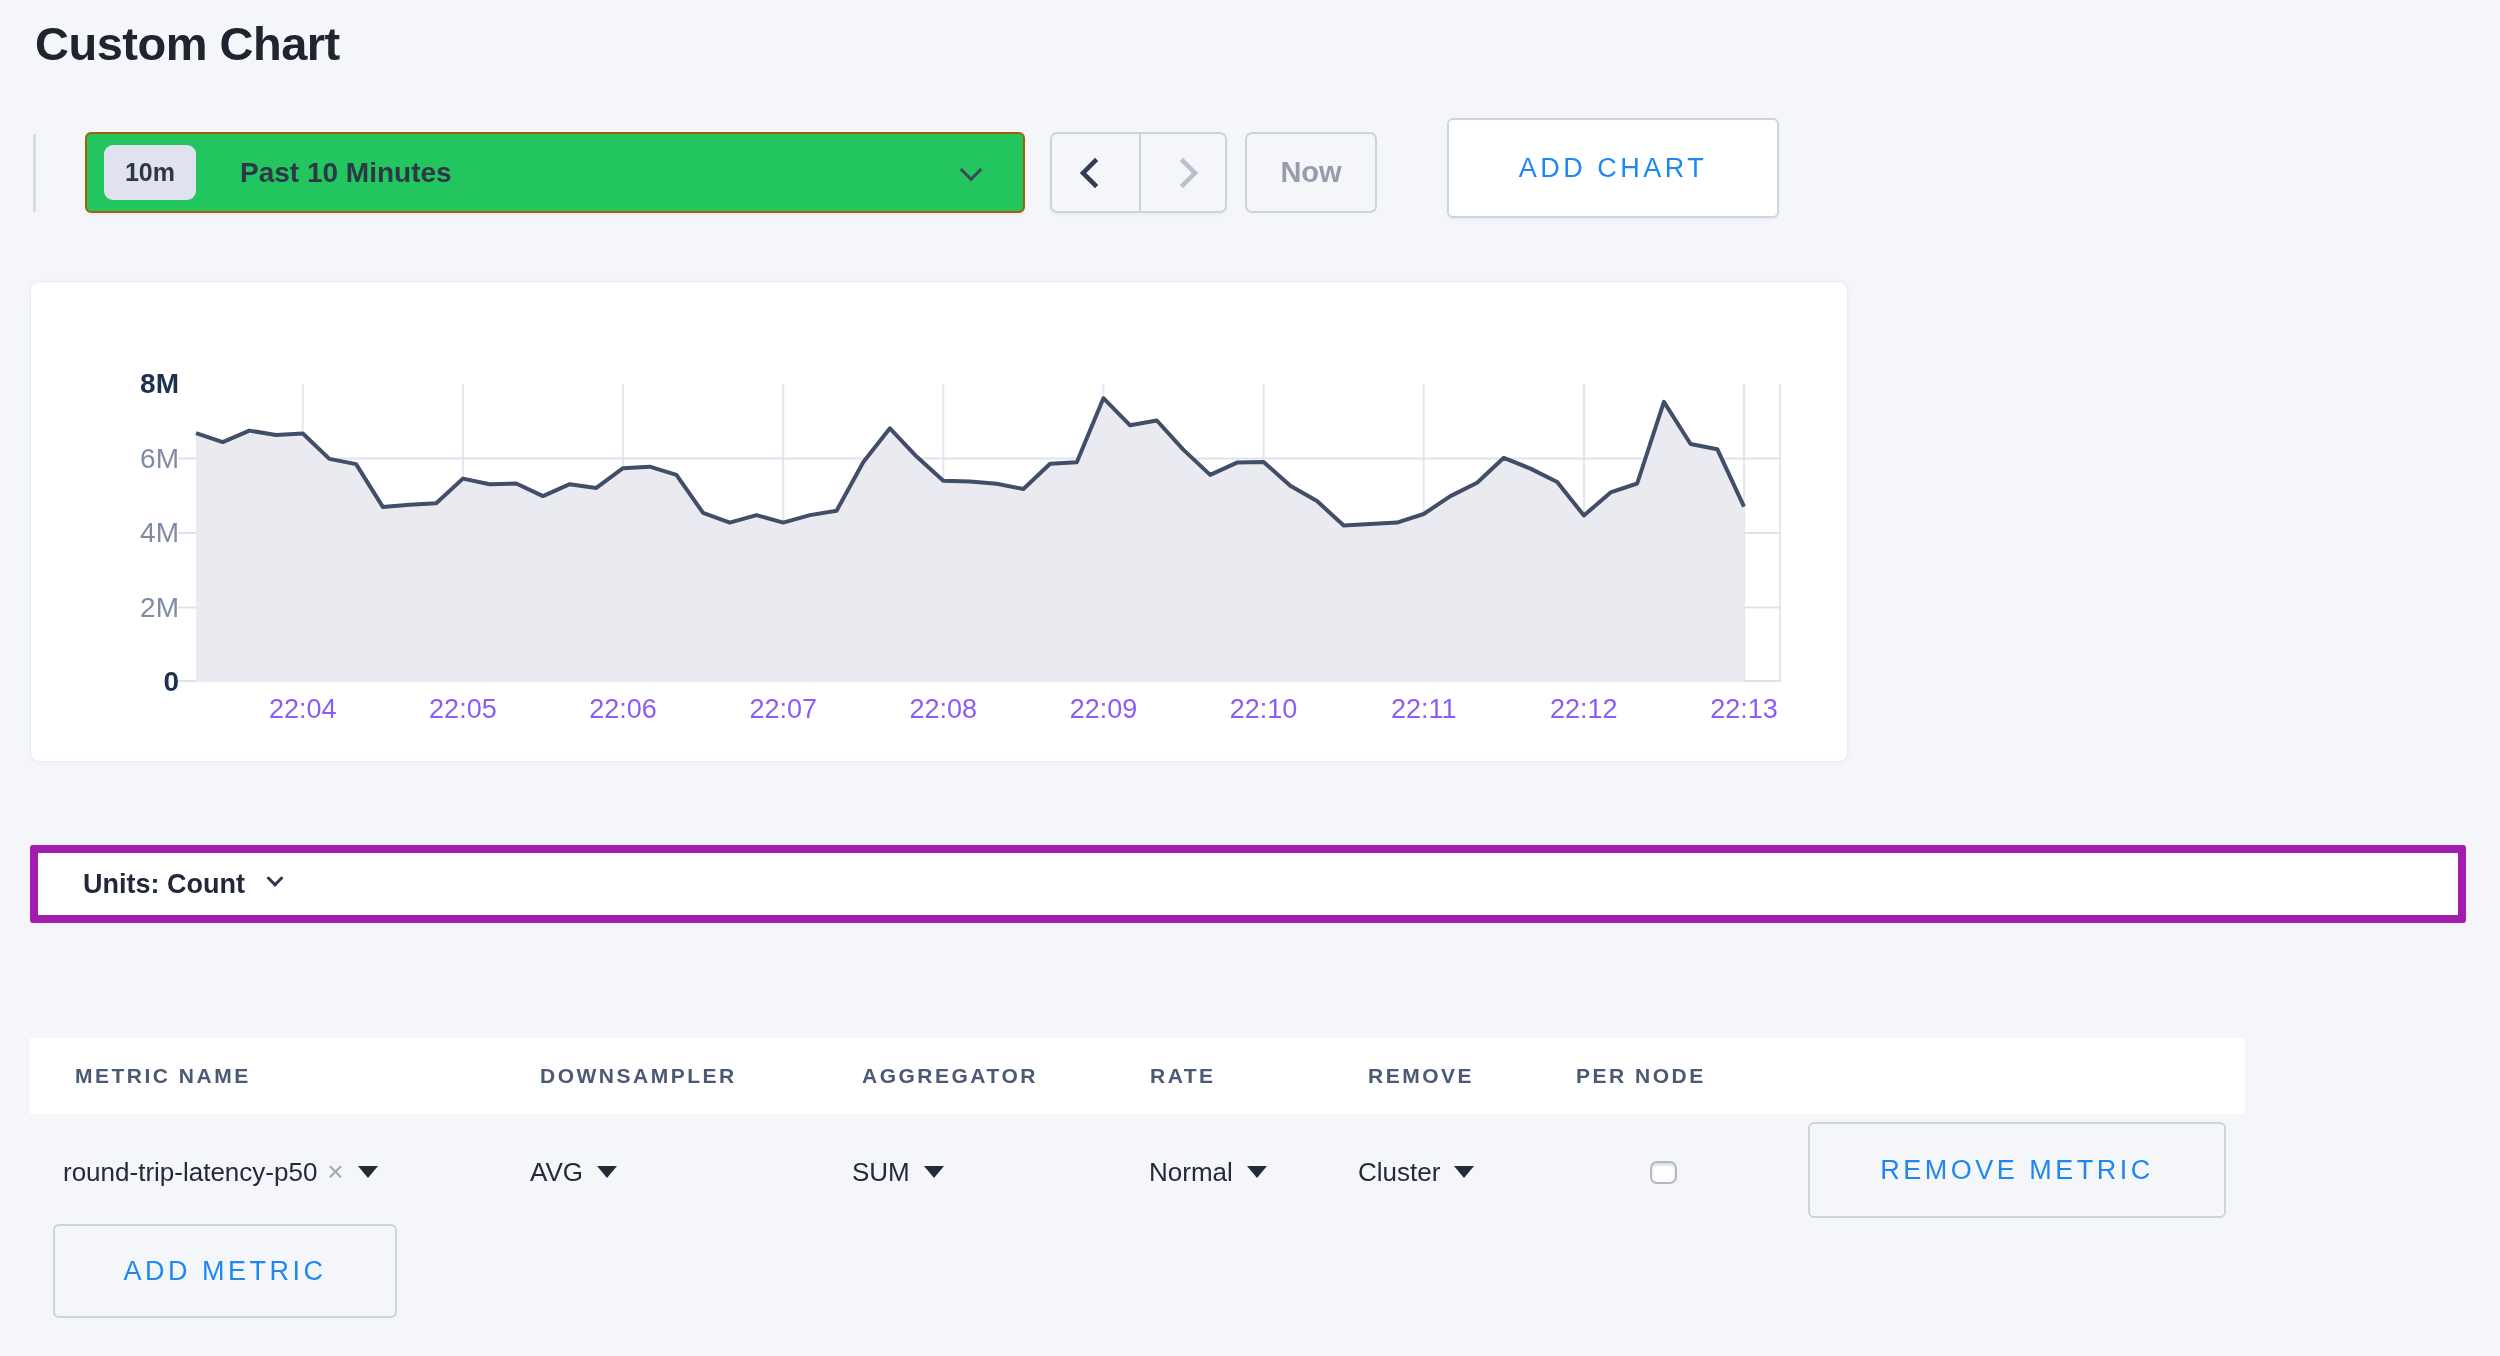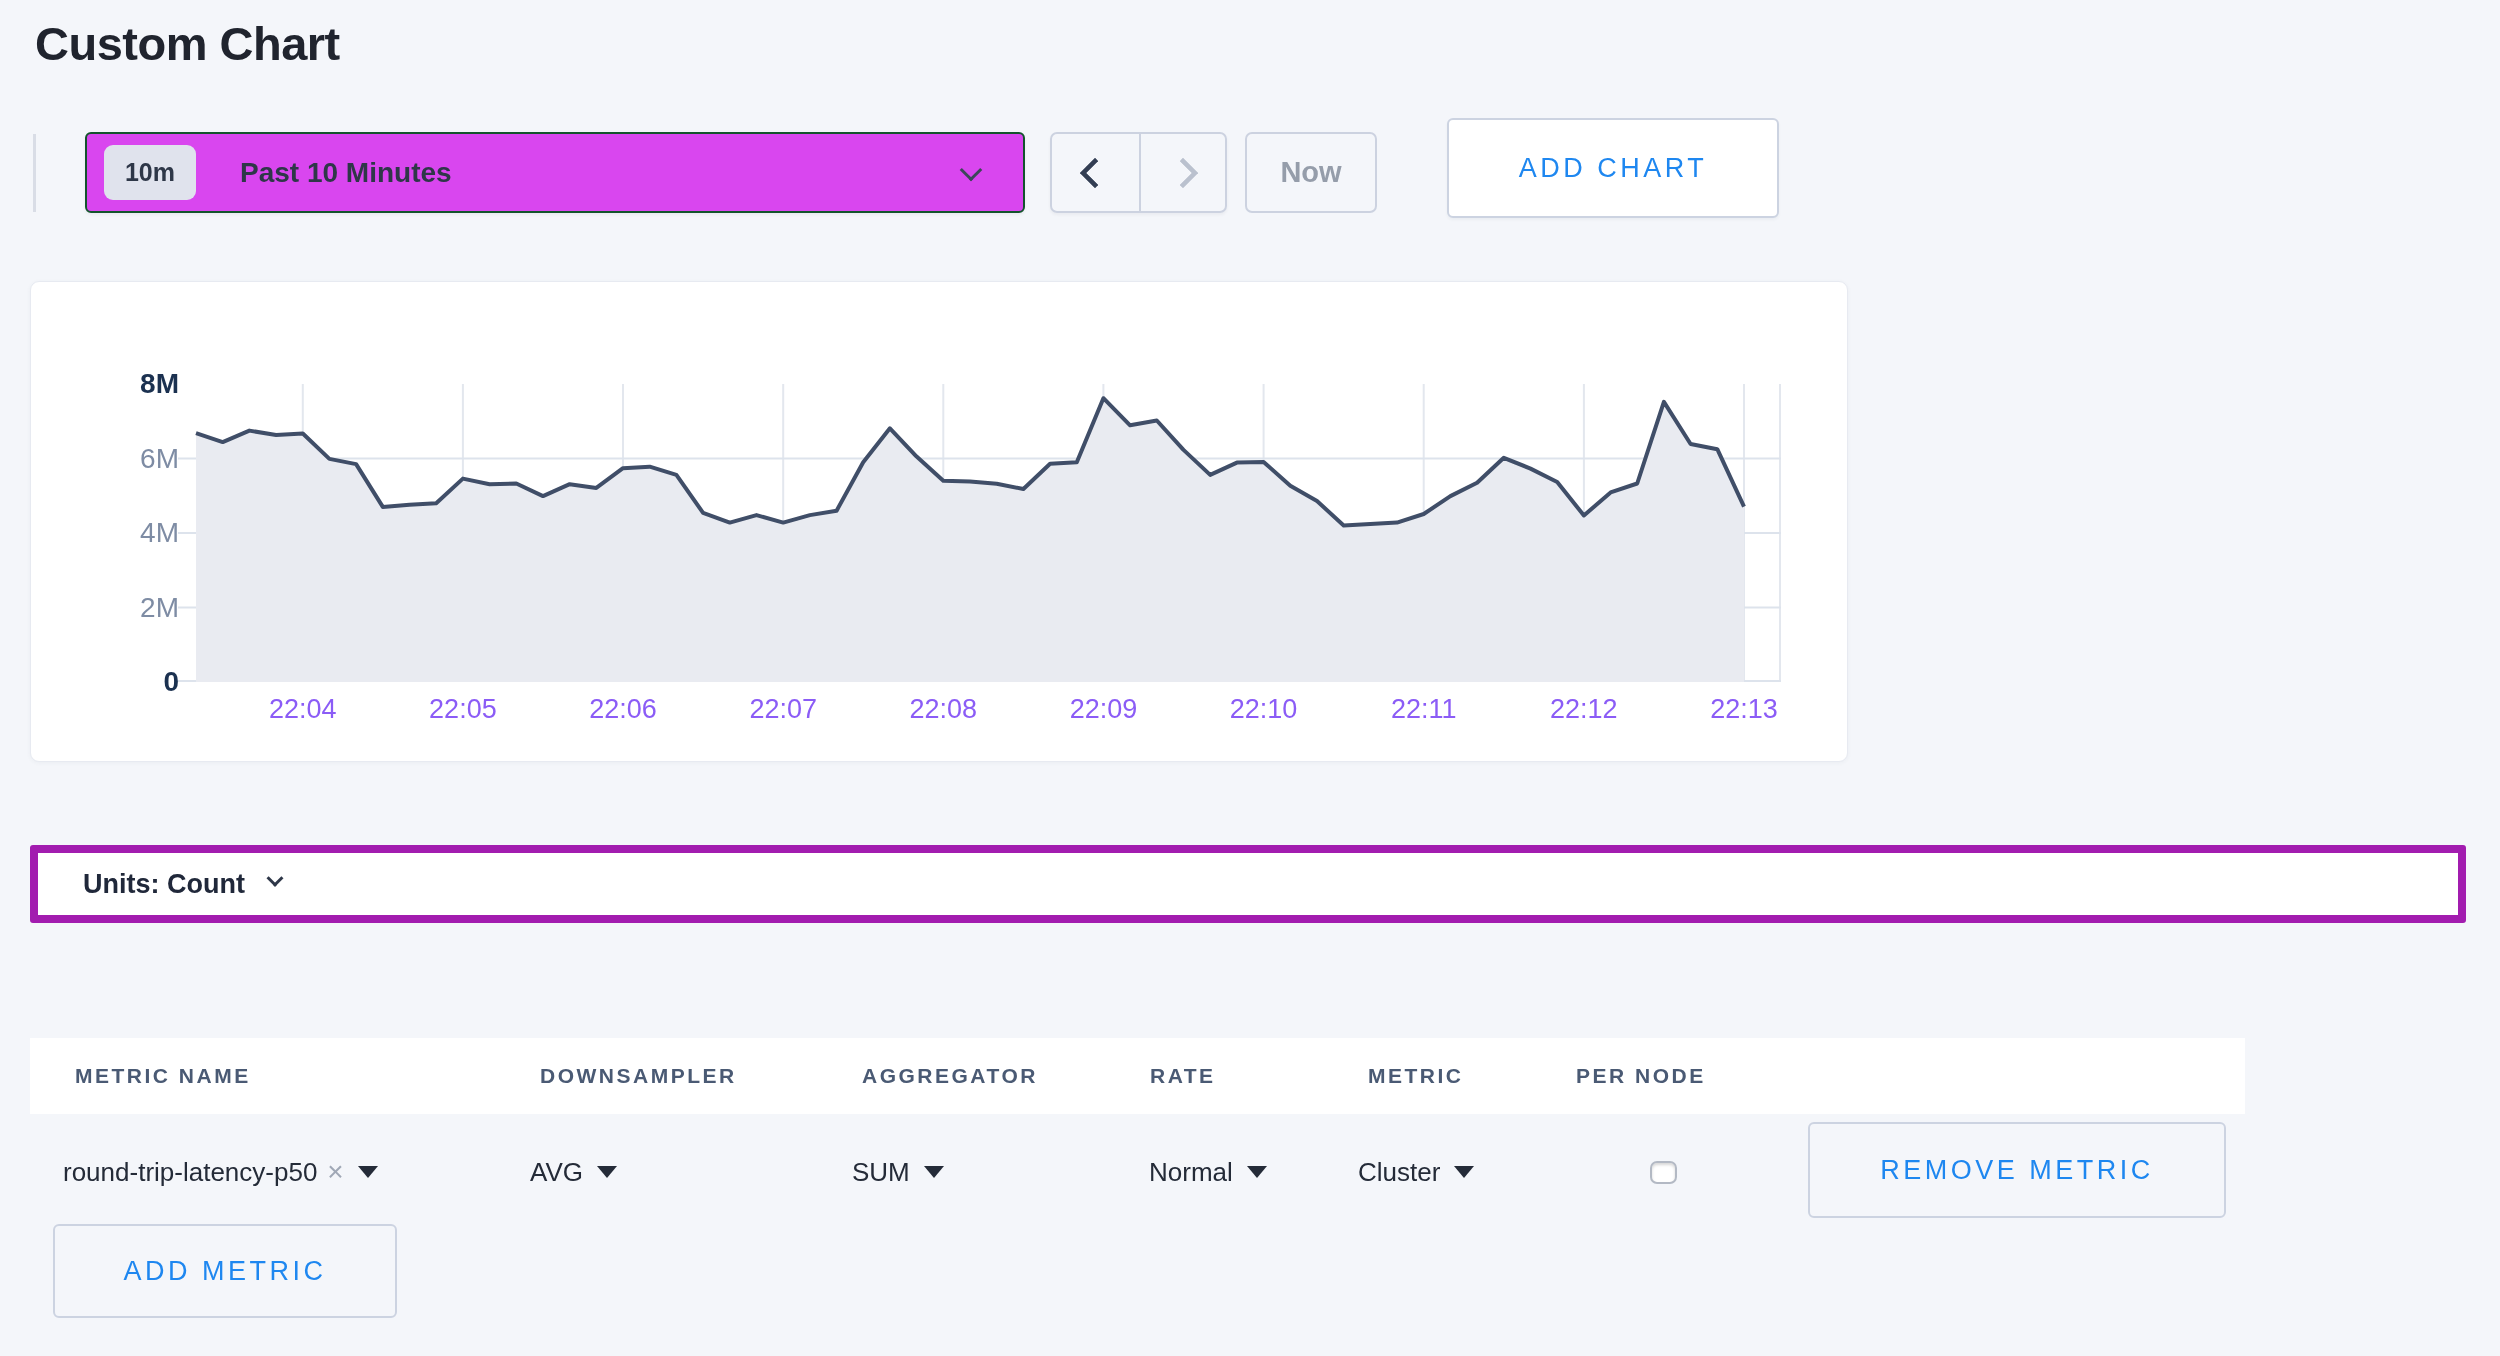--- a/index.html
+++ b/index.html
@@ -17,21 +17,21 @@
   .page-title {
     position:absolute; left:35px; top:16px;
     font-size:47px; font-weight:700; color:#20242e; letter-spacing:-0.5px;text-align:right;
   }
 
   
   .left-rule { position:absolute; left:33px; top:134px; width:3px; height:78px; background:#d9dde6; }
 
   .time-selector {
     position:absolute; left:85px; top:132px; width:940px; height:81px;
-    background:#d946ef; border:2px solid #14532d; border-radius:6px;
+    background:#22c55e; border:2px solid #a16207; border-radius:6px;
     display:flex; align-items:center; cursor:pointer;
     box-shadow:0 2px 3px rgba(60,70,90,.06);
   }
   .badge {
     margin-left:17px; width:92px; height:55px; border-radius:9px;
     background:#e0e3ed; color:#2e3748; font-size:25px; font-weight:700;
     display:flex; align-items:center; justify-content:center; flex:0 0 auto;
   }
   .ts-label { margin-left:44px; font-size:28px; font-weight:700; color:#2e3748; }
 
@@ -212,21 +212,21 @@
     <span class="units-label">Units: Count</span>
     <span class="chev units-chev"></span>
   </div>
 
 
   <div class="table-head">
     <span class="th">METRIC NAME</span>
     <span class="th">DOWNSAMPLER</span>
     <span class="th">AGGREGATOR</span>
     <span class="th">RATE</span>
-    <span class="th">METRIC</span>
+    <span class="th">REMOVE</span>
     <span class="th">PER NODE</span>
   </div>
 
   <div>
     <div class="cell c-metric">
       <span>round-trip-latency-p50</span>
       <span class="x-icon">×</span>
       <span class="caret"></span>
     </div>
     <div class="cell c-down">

